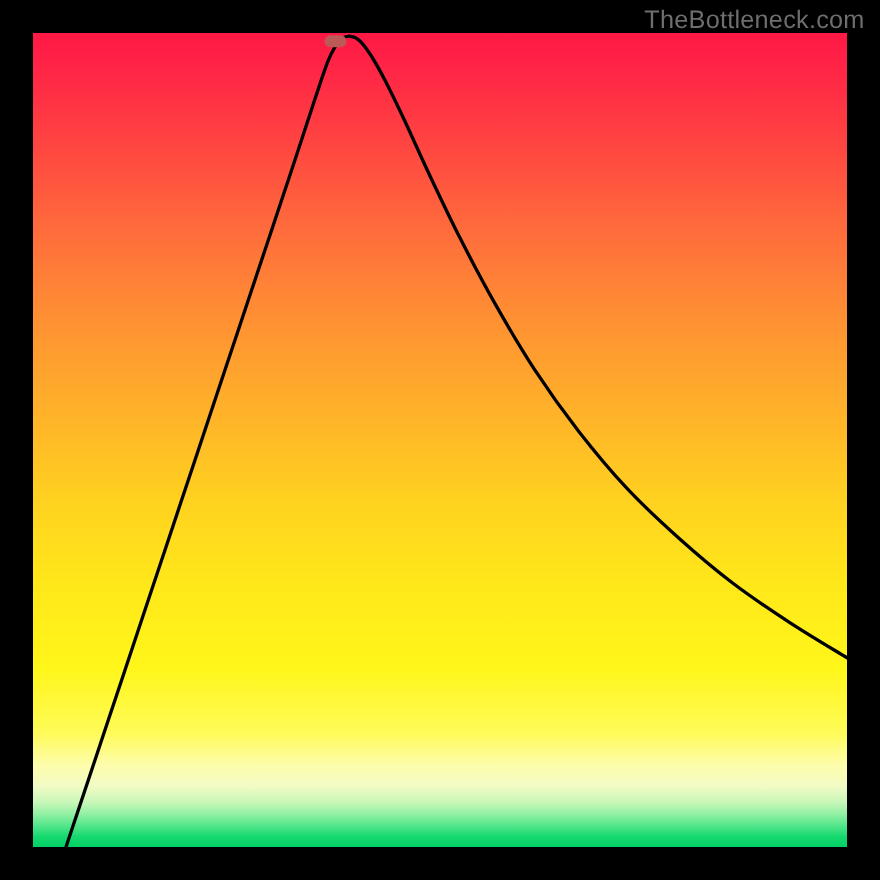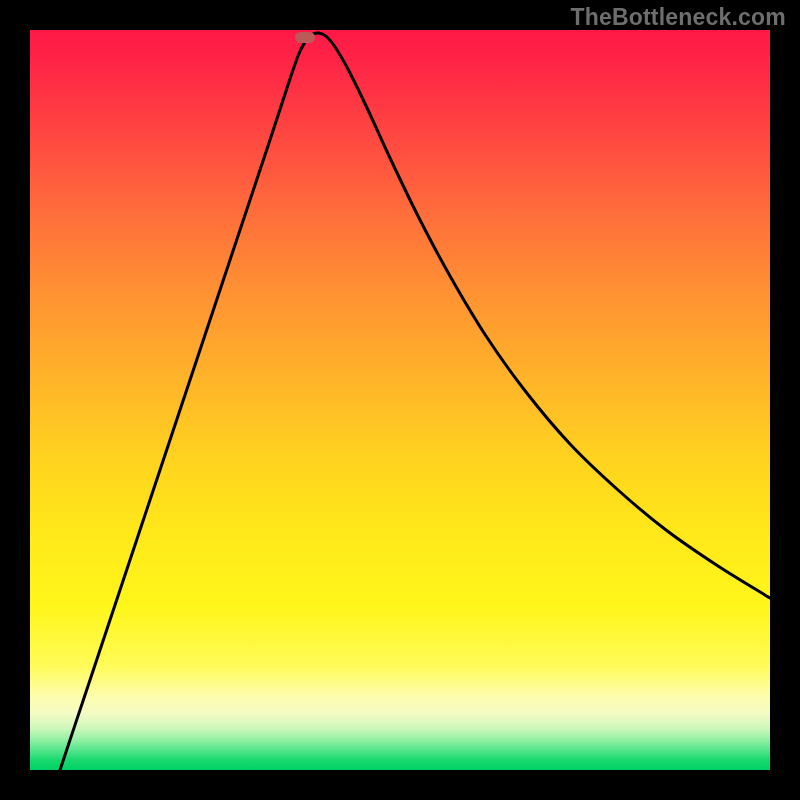--- a/index.html
+++ b/index.html
@@ -60,21 +60,21 @@
     position: absolute;
     background: #bc5a58;
     border-radius: 6px;
   }
   .watermark {
     position: absolute;
     top: 4px;
     right: 14px;
     color: #6e6e6e;
     font-size: 23px;
-    font-weight: 700;
+    font-weight: 400;
     letter-spacing: 0.2px;
     user-select: none;
   }
 </style>
 </head>
 <body>
 
 <div class="frame">
 
   <div class="plot-area">

